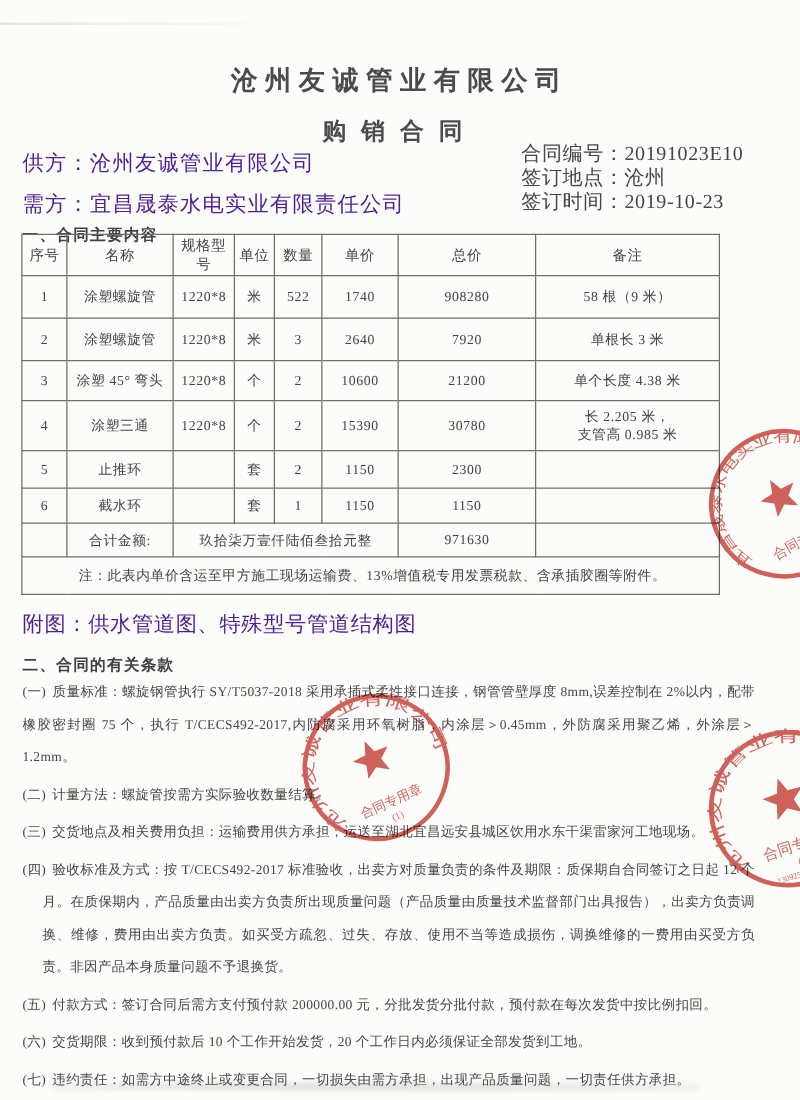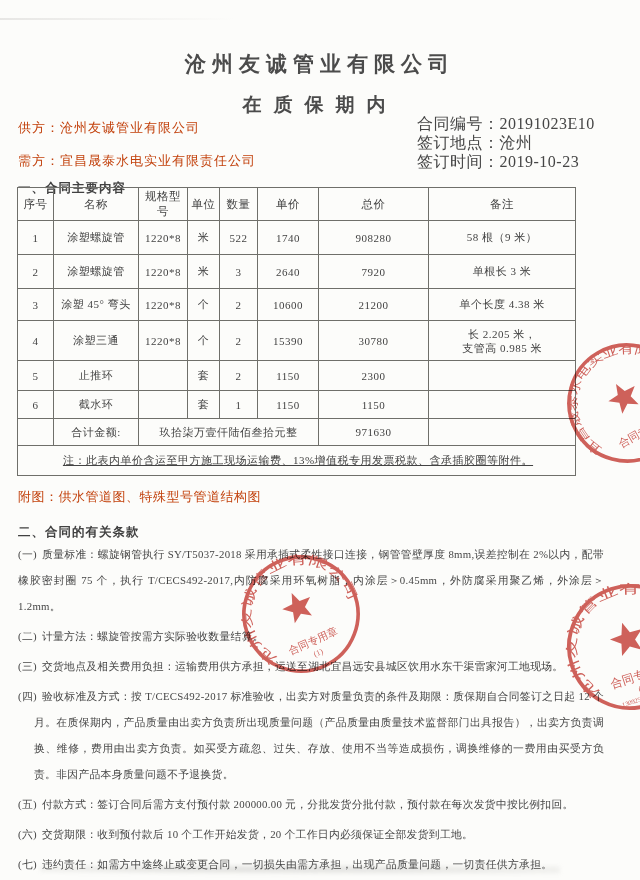--- a/index.html
+++ b/index.html
@@ -11,56 +11,56 @@
   }
   .abs{position:absolute;}
   .page-title{
     width:640px;text-align:center;top:50px;left:0;
     font-size:21px;font-weight:600;letter-spacing:6px;color:#4b4b4b;
   }
   .page-subtitle{
     width:640px;text-align:center;top:92px;left:0;
     font-size:19px;font-weight:600;letter-spacing:12px;color:#4b4b4b;
   }
-  .line{font-size:13px;letter-spacing:1px;color:#c2410c;}
+  .line{font-size:17px;letter-spacing:1px;color:#4c1d95;}
   .meta{top:114px;left:417px;font-size:16px;line-height:19px;color:#454545;letter-spacing:0.5px;}
   .meta div{white-space:nowrap;}
   .sec-head{font-size:12.5px;font-weight:600;letter-spacing:1px;color:#414141;margin-top:10px;}
   table.items{
     position:absolute;left:17px;top:187px;width:558px;
     border-collapse:collapse;table-layout:fixed;
     font-size:11px;color:#434343;
   }
   table.items td,table.items th{
     border:1px solid #6f6f6a;text-align:center;vertical-align:middle;
     padding:1px 2px;font-weight:normal;letter-spacing:0.5px;overflow:hidden;
   }
   table.items th{font-size:11.5px;}
   .multiline{white-space:pre-line;line-height:14px;margin-left:11px;}
-  .note-cell{text-align:left;padding-left:5px !important;letter-spacing:0.2px;text-decoration:underline;}
+  .note-cell{text-align:left;padding-left:5px !important;letter-spacing:0.2px;}
   .clauses{
     top:541px;left:18px;width:586px;
     font-size:10.8px;line-height:26px;letter-spacing:0.3px;
     text-align:justify;color:#454545;
   }
   .clauses p{margin:0 0 4px 0;}
   .clauses p.hang{padding-left:16px;text-indent:-16px;}
   .clause-no{margin-right:5px;}
   .seal{position:absolute;pointer-events:none;mix-blend-mode:multiply;opacity:0.85;}
   .seal text{font-family:"Liberation Serif","DejaVu Serif",serif;}
   .artifact{position:absolute;pointer-events:none;}
 </style>
 </head>
 <body>
 
 <div class="artifact" style="left:0;top:18px;width:235px;height:2px;background:linear-gradient(90deg,#dedddb,rgba(222,221,219,0));opacity:.7;"></div>
 <div class="artifact" style="left:40px;top:864px;width:520px;height:10px;background:radial-gradient(ellipse at 30% 50%,rgba(150,150,145,.28),rgba(150,150,145,0) 60%),radial-gradient(ellipse at 75% 60%,rgba(150,150,145,.2),rgba(150,150,145,0) 65%);filter:blur(2px);"></div>
 
 <div class="abs page-title">沧州友诚管业有限公司</div>
-<div class="abs page-subtitle">在质保期内</div>
+<div class="abs page-subtitle">购销合同</div>
 
 <div class="abs line" style="left:18px;top:119px;">
   <span>供方：</span><span>沧州友诚管业有限公司</span>
 </div>
 <div class="abs meta">
   <div><span>合同编号：</span><span>20191023E10</span></div>
   <div><span>签订地点：</span><span>沧州</span></div>
   <div><span>签订时间：</span><span>2019-10-23</span></div>
 </div>
 <div class="abs line" style="left:18px;top:152px;">

